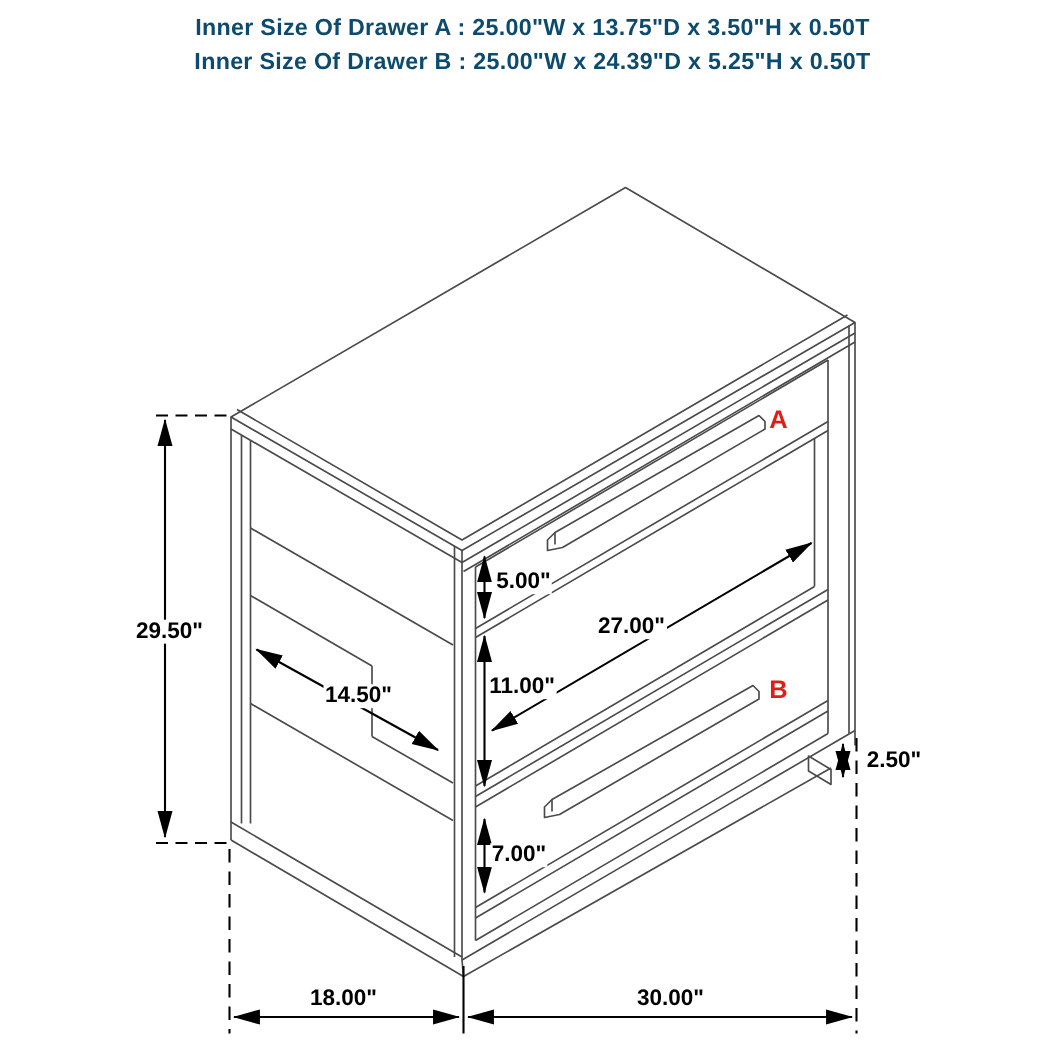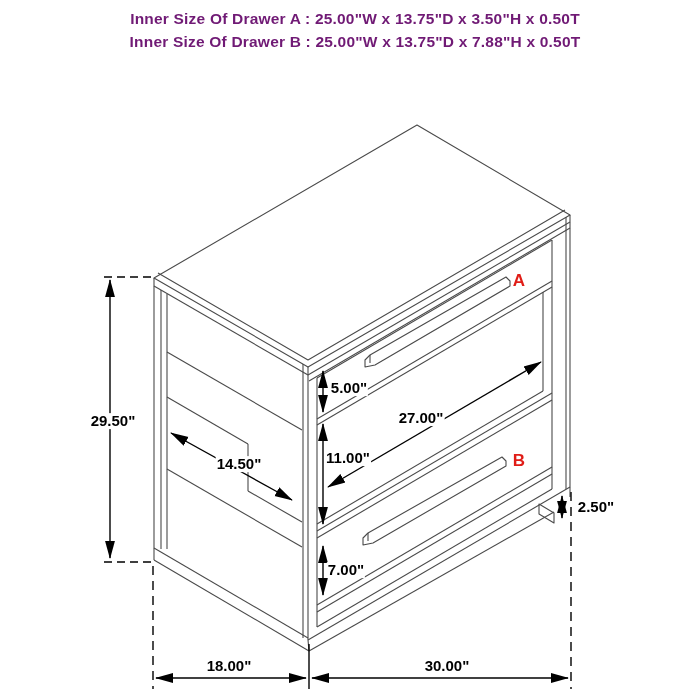--- a/index.html
+++ b/index.html
@@ -3,21 +3,21 @@
 <meta charset="utf-8">
 <style>
   html,body { margin:0; padding:0; }
   body {
     width:700px; height:700px; position:relative; background:#ffffff;
     font-family:"Liberation Sans", sans-serif; overflow:hidden;
   }
   .title-block { position:absolute; top:0; left:0; width:700px; }
   .title-line {
     position:absolute; left:10px; width:690px; text-align:center;
-    font-weight:bold; font-size:15.5px; color:#701a75; white-space:nowrap;
+    font-weight:bold; font-size:15.5px; color:#0c4a6e; white-space:nowrap;
     letter-spacing:0.2px;
   }
   #title1 { top:10px; }
   #title2 { top:33px; }
   #drawing-svg { position:absolute; top:0; left:0; }
   .dim-label {
     position:absolute; transform:translate(-50%,-50%);
     font-weight:bold; font-size:15px; line-height:1.05; color:#000;
     background:#ffffff; padding:0 1px; white-space:nowrap;
   }
@@ -25,21 +25,21 @@
     position:absolute; transform:translate(-50%,-50%);
     font-weight:bold; font-size:17px; line-height:1; background:transparent;
     white-space:nowrap;
   }
 </style>
 </head>
 <body>
 
 <div class="title-block">
   <div id="title1" class="title-line">Inner Size Of Drawer A : 25.00"W x 13.75"D x 3.50"H x 0.50T</div>
-  <div id="title2" class="title-line">Inner Size Of Drawer B : 25.00"W x 13.75"D x 7.88"H x 0.50T</div>
+  <div id="title2" class="title-line">Inner Size Of Drawer B : 25.00"W x 24.39"D x 5.25"H x 0.50T</div>
 </div>
 
 <svg id="drawing-svg" width="700" height="700" viewBox="0 0 700 700">
   <defs>
     <marker id="arr" viewBox="0 0 12 8" refX="11.4" refY="4" markerWidth="13" markerHeight="9" orient="auto-start-reverse">
       <path d="M0,0.7 L12,4 L0,7.3 Z" fill="#000"></path>
     </marker>
   </defs>
 
   <g stroke="#4a4a4a" stroke-width="1.1" fill="none" stroke-linejoin="round">

